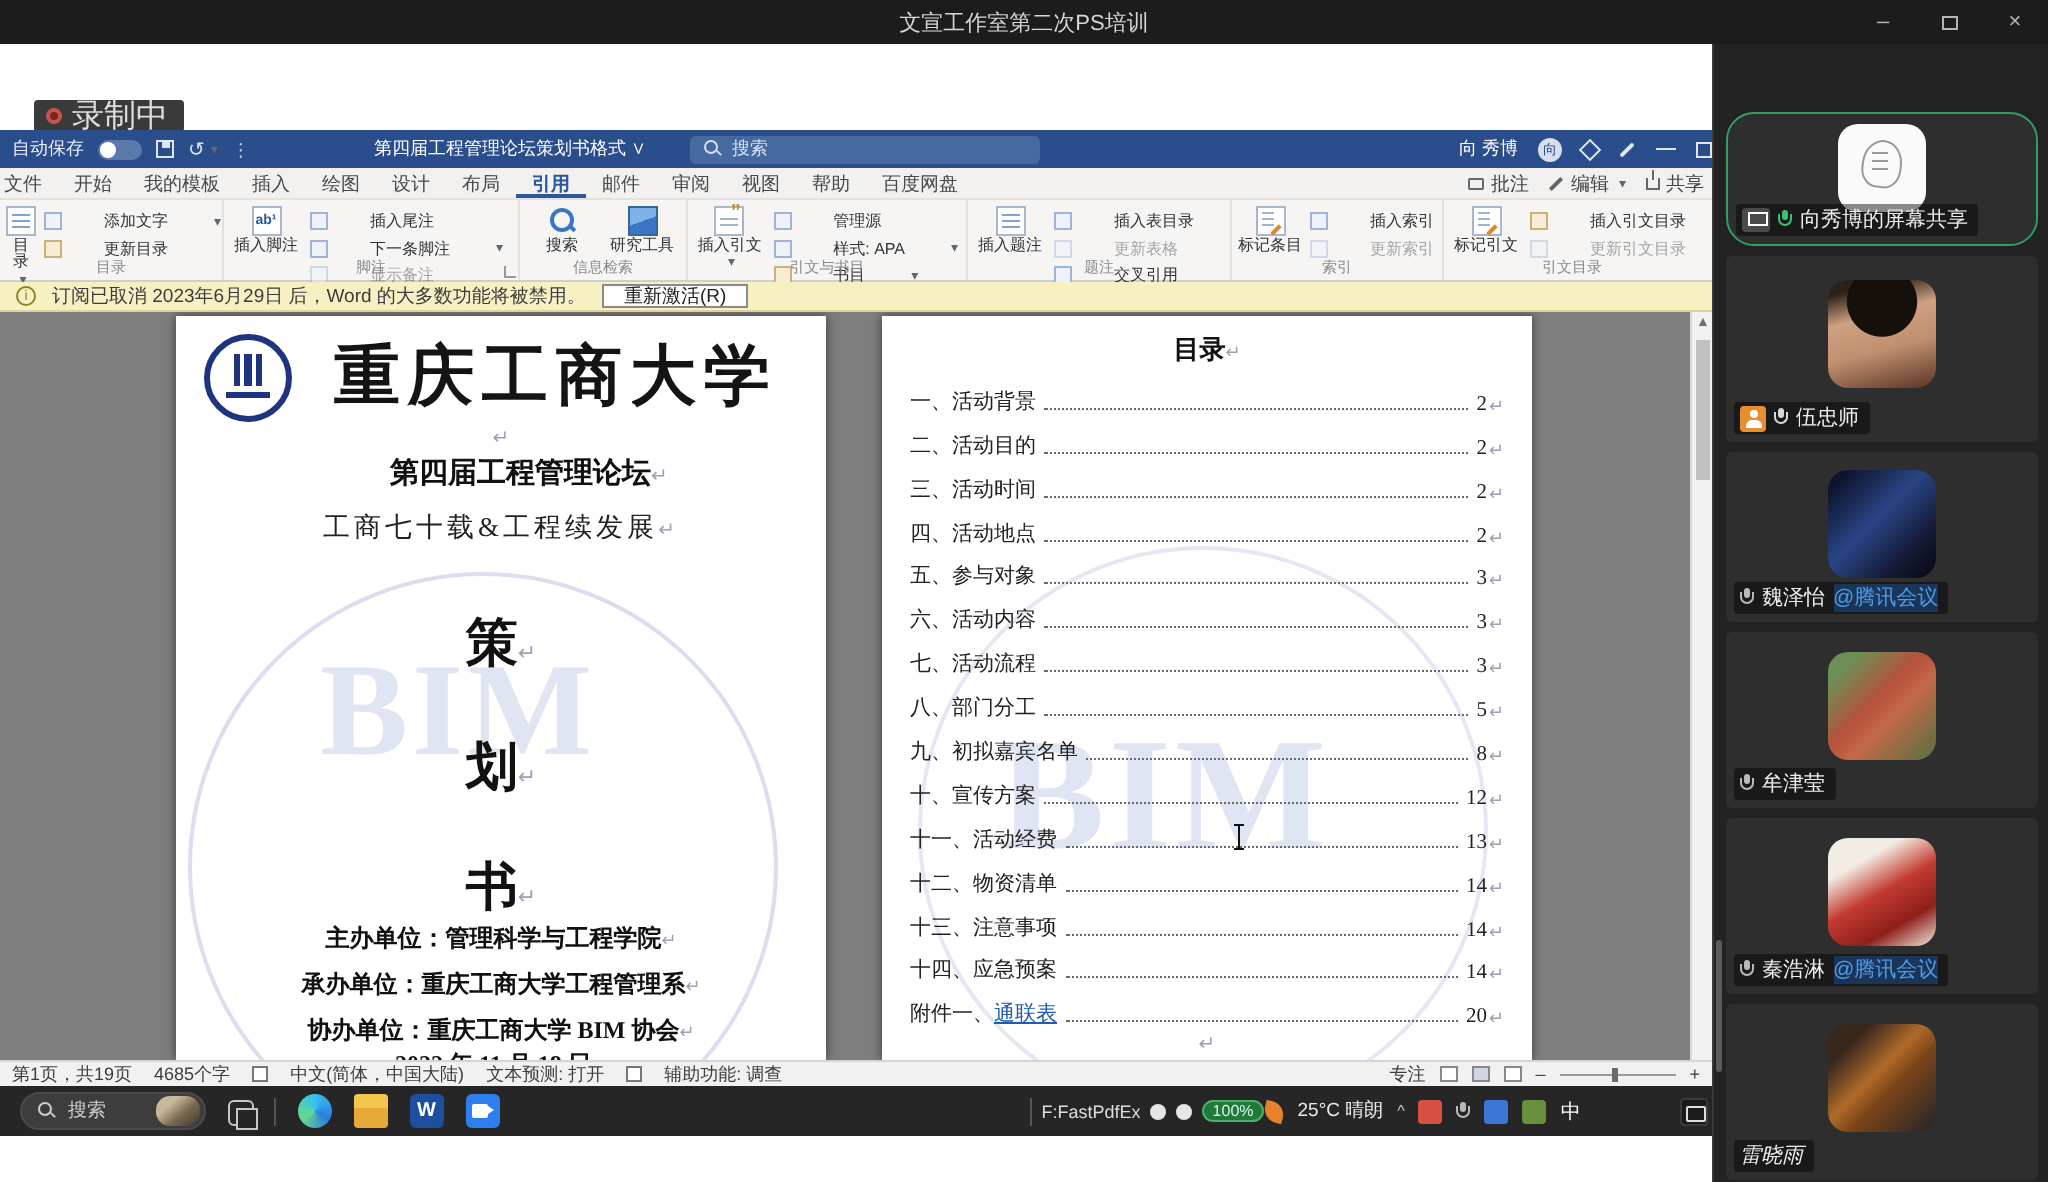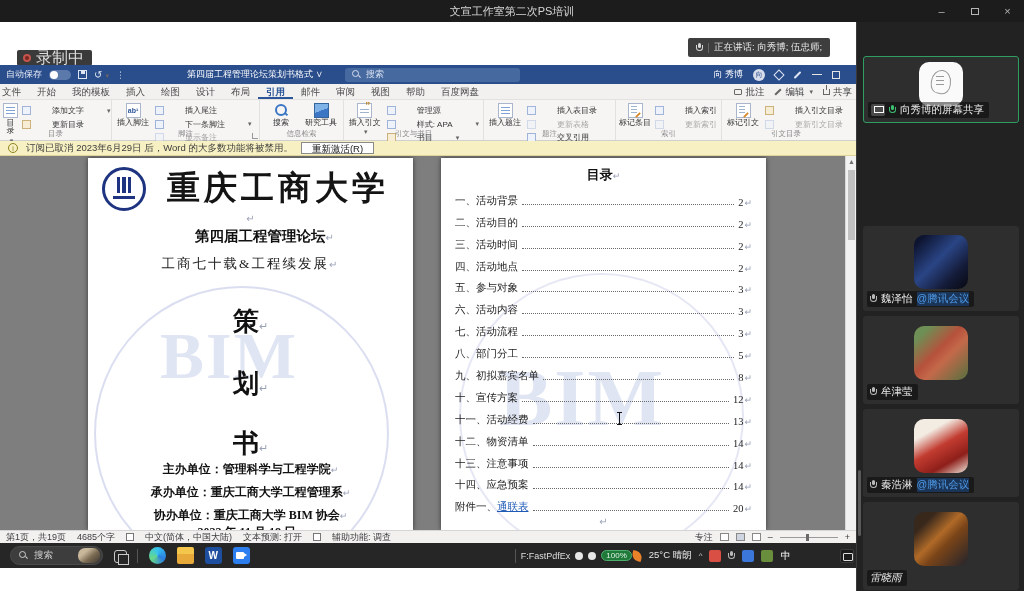--- a/index.html
+++ b/index.html
@@ -38,21 +38,21 @@
   .toggle::before { content:""; position:absolute; left:1px; top:1px; width:8px; height:8px; border-radius:50%; background:#fff; }
   .icon-floppy { width:9px; height:9px; border:1px solid #dfe6f2; position:relative; }
   .icon-floppy::before { content:""; position:absolute; left:2px; top:0; width:4px; height:3px; background:#dfe6f2; }
   .undo-wrap { display:flex; align-items:center; gap:1px; color:#dfe6f2; font-size:10px; }
   .icon-dots { color:#cfd9ec; font-size:9px; }
   .w-doctitle { position:absolute; left:170px; width:170px; text-align:center; font-size:9px; color:#fff; white-space:nowrap; }
   .w-search { position:absolute; left:345px; top:2.5px; width:175px; height:14px; background:#46699f; border-radius:3px; display:flex; align-items:center; gap:5px; padding:0 7px; color:#d7e0f0; font-size:9px; }
   .mag { width:9px; height:9px; position:relative; flex:0 0 auto; }
   .mag::before { content:""; position:absolute; left:0; top:0; width:5px; height:5px; border:1px solid #d7e0f0; border-radius:50%; }
   .mag::after { content:""; position:absolute; left:5.5px; top:5.5px; width:3px; height:1px; background:#d7e0f0; transform:rotate(45deg); }
-  .w-right { position:absolute; right:0; top:0; height:19px; display:flex; align-items:center; gap:10px; padding-right:16px; }
+  .w-right { position:absolute; right:0; top:0; height:19px; display:flex; align-items:center; gap:10px; padding-right:0; }
   .w-user { font-size:9px; color:#fff; white-space:nowrap; }
   .w-avatar { width:12px; height:12px; border-radius:50%; background:#d8ddeb; color:#2a4d8c; font-size:7px; display:flex; align-items:center; justify-content:center; }
   .gem { width:8px; height:8px; border:1px solid #dfe6f2; transform:rotate(45deg); }
   .pencil { width:9px; height:2px; background:#dfe6f2; transform:rotate(-45deg); border-radius:1px; }
   .w-min { width:10px; height:1px; background:#e5e5e5; }
   .w-restore { width:8px; height:8px; border:1px solid #e5e5e5; }
 
   
   .tabs-row { position:absolute; left:0; top:19px; width:856px; height:16px; background:#f2f1f0; display:flex; align-items:stretch; border-bottom:1px solid #e3e2e1; }
   .tabs { display:flex; margin-left:-6px; }
@@ -218,25 +218,20 @@
           <span class="restore-glyph"></span>
         </div>
       <div class="win-btn">×</div>
     </div>
   </div>
 
   <div class="rec-chip">
     <span class="rec-dot"></span>
     <span class="rec-label">录制中</span>
   </div>
-  <div class="speak-toast">
-    <span class="mic"></span>
-    <span class="speak-sep"></span>
-    <span class="speak-label">正在讲话: 向秀博; 伍忠师;</span>
-  </div>
 
   <div class="screen">
 
     <div class="w-titlebar">
       <div class="w-left">
         <span>自动保存</span>
         <span class="toggle"></span>
         <span class="icon-floppy"></span>
         <span class="undo-wrap">↺<span class="dd"></span></span>
         <span class="icon-dots">⋮</span>
@@ -607,29 +602,37 @@
         <span class="ime">中</span>
         <span class="clock"><span>22:10</span><br><span>2023/4/15</span></span>
         <span class="tb-note"></span>
       </div>
     </div>
   </div>
 
   <div class="sidebar">
     <div class="sb-thumb"></div>
 
-    <div class="tile share" style="top:34px; height:67px;">
+    <div class="tile share" style="top:34px; height:67px;border-radius:14px;">
       <div class="av av-sketch"></div>
       <div class="plabel">
         <span class="chip-share"></span>
         <span class="mic green"></span>
         <span class="pname">向秀博的屏幕共享</span>
       </div>
     </div>
 
+    <div class="tile" style="top:106px; height:93px;">
+      <div class="av av-luffy"></div>
+      <div class="plabel">
+        <span class="chip-host"></span>
+        <span class="mic"></span>
+        <span class="pname">伍忠师</span>
+      </div>
+    </div>
 
     <div class="tile" style="top:204px; height:85px;">
       <div class="av av-girl"></div>
       <div class="plabel">
         <span class="mic gray"></span>
         <span class="pname">魏泽怡</span>
           <span class="psuffix">@腾讯会议</span>
       </div>
     </div>
 

